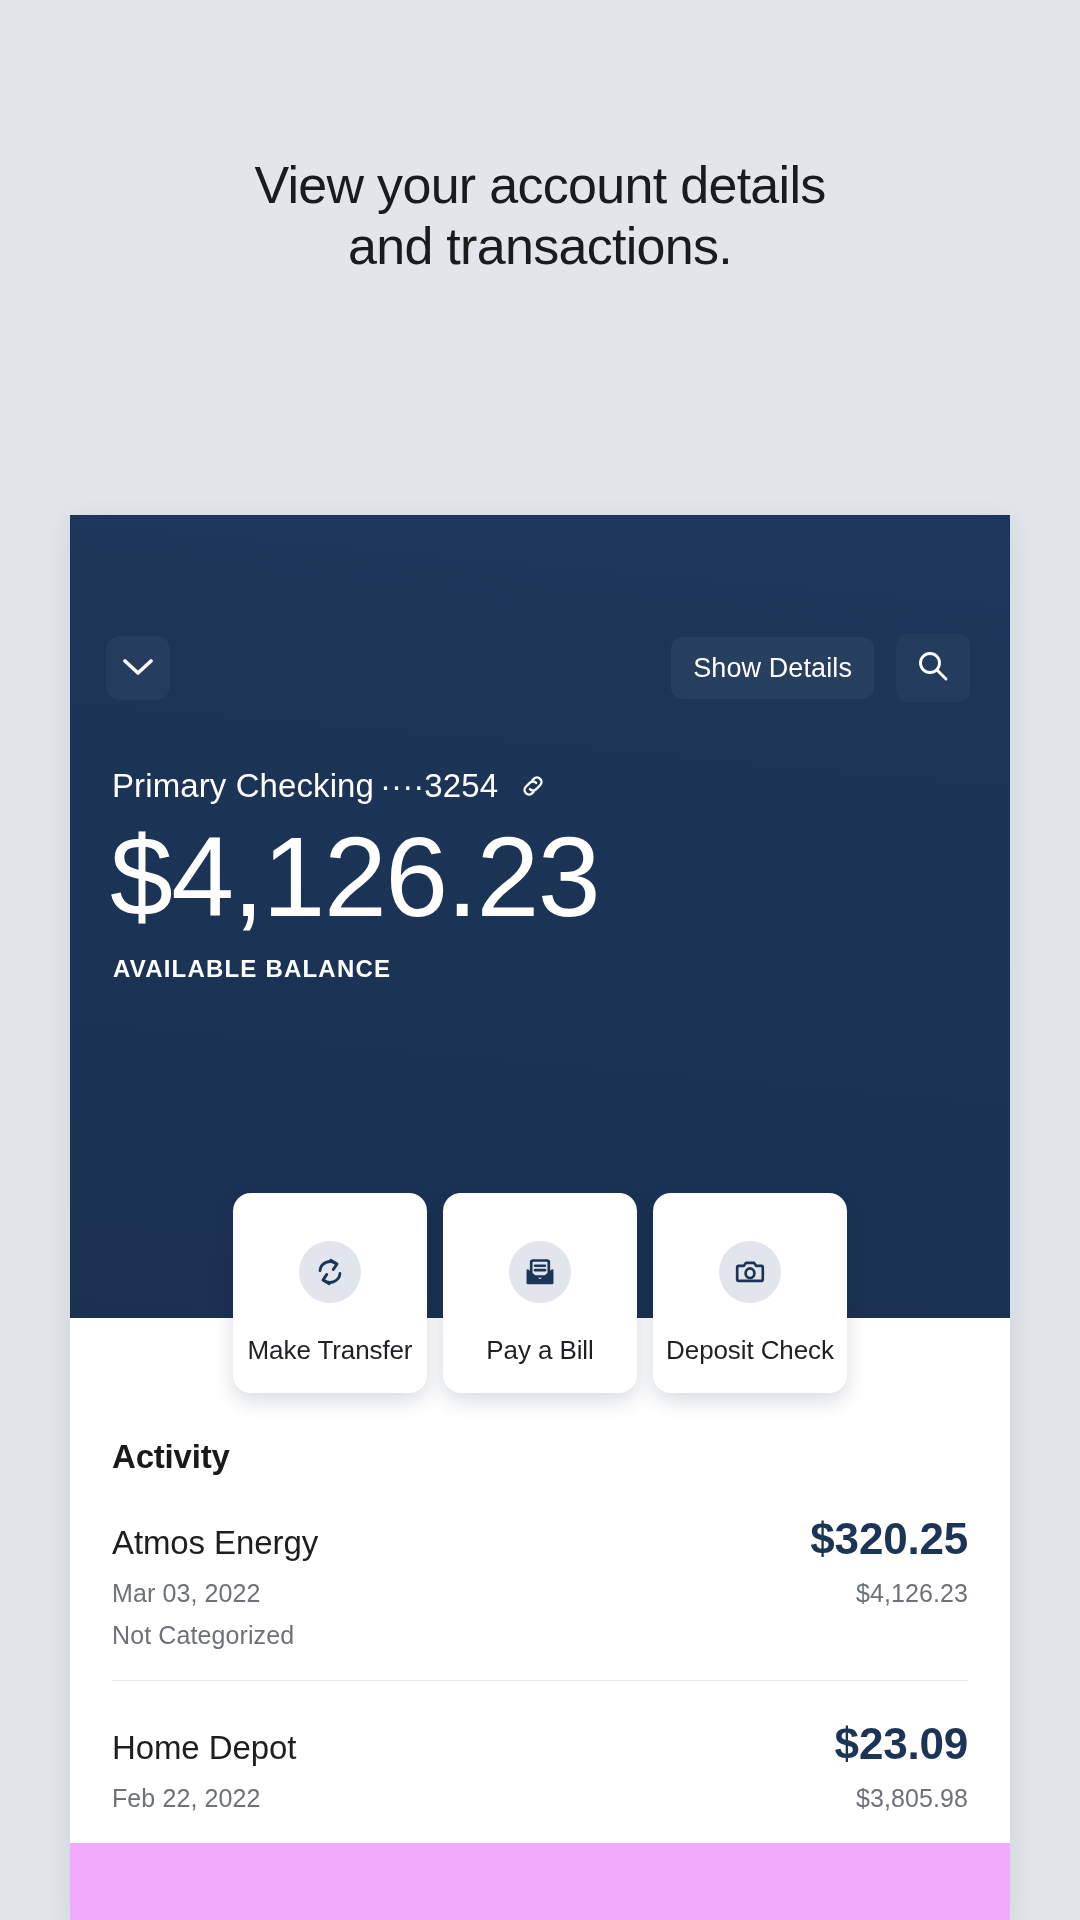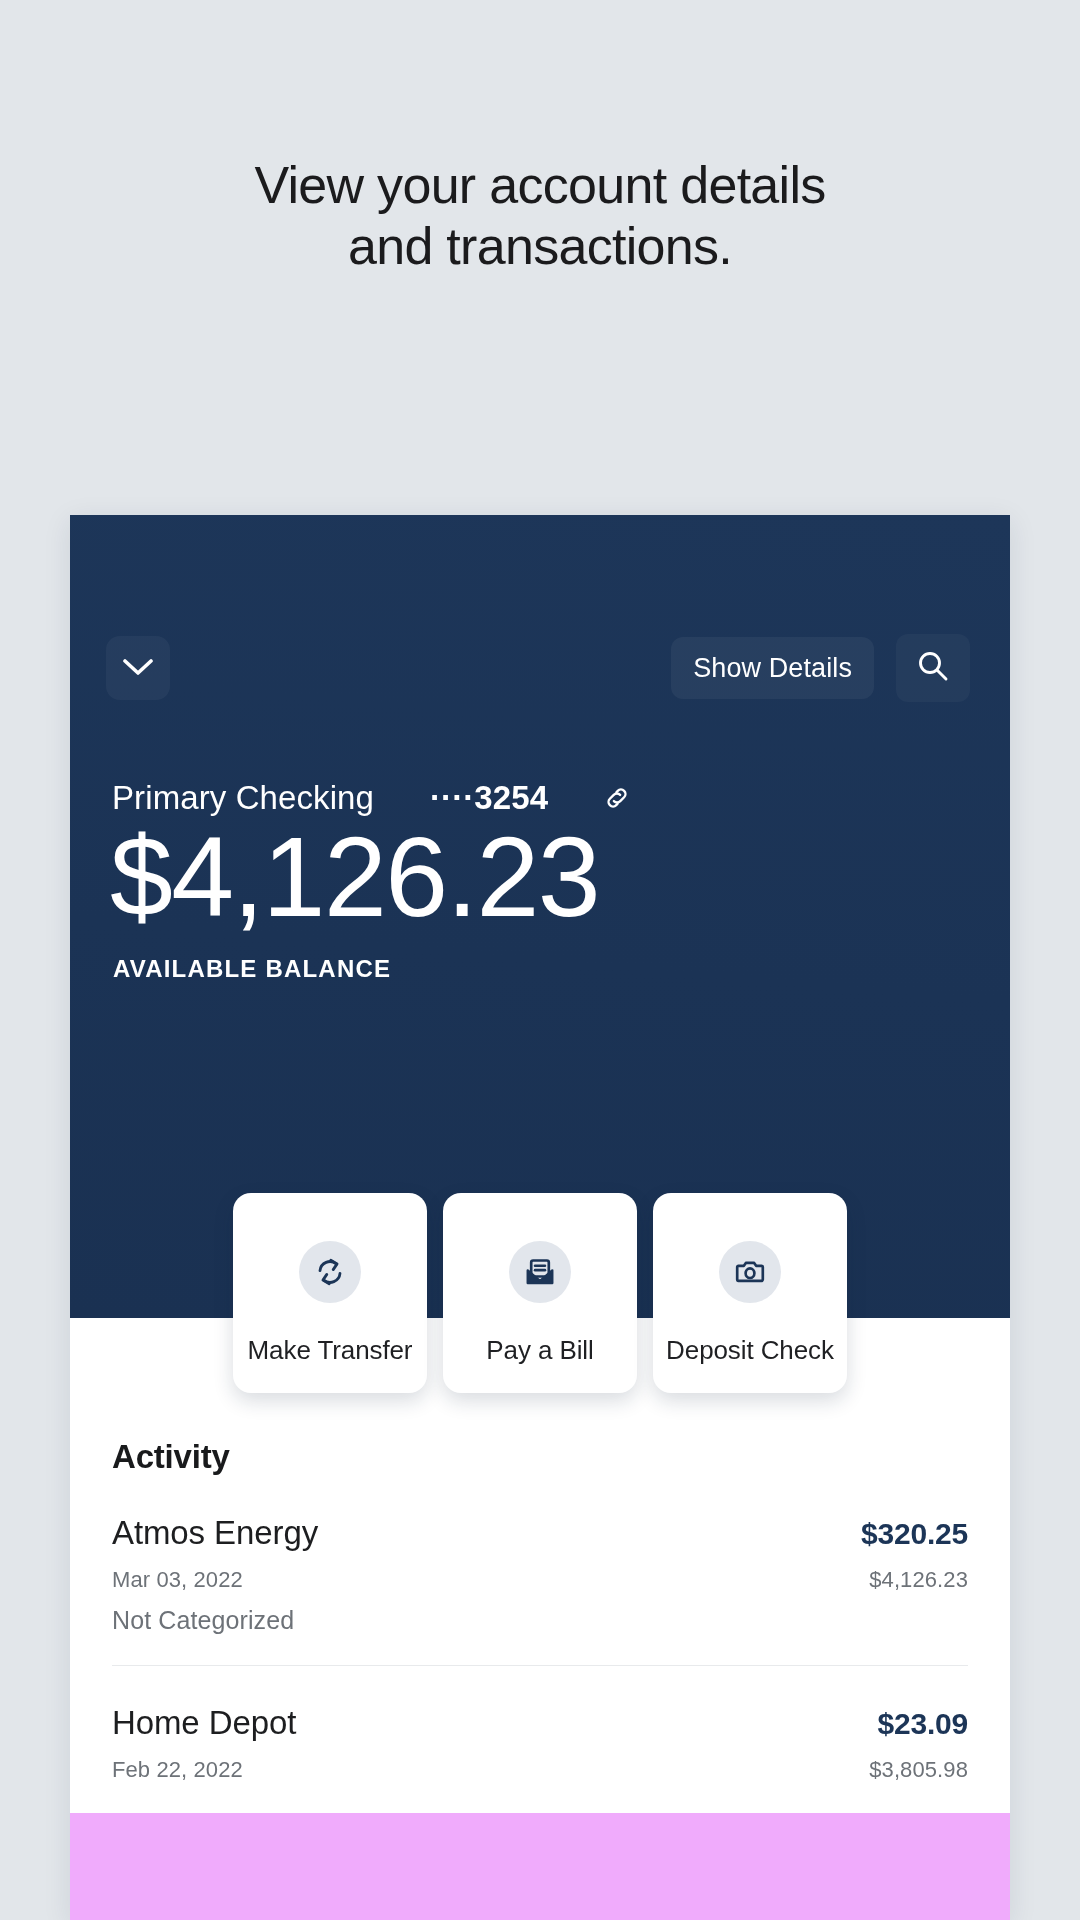--- a/index.html
+++ b/index.html
@@ -95,36 +95,34 @@
     display: flex;
     align-items: center;
     justify-content: center;
     flex: none;
   }
 
   
   .acct-line {
     position: absolute;
     left: 42px;
-    top: 264px;
+    top: 252px;
     display: flex;
     align-items: center;
     color: #ffffff;
-    gap: 34px;
   }
   .acct-name {
     font-size: 33px;
     letter-spacing: 0.1px;
     font-weight: 400;
   }
   .acct-mask {
     font-size: 33px;
-    margin-left: 22px;
-    letter-spacing: 0.1px;
-    font-weight: bold;
+    margin-left: 6px;
+    letter-spacing: 0.1px;
   }
   .link-icon {
     margin-left: 20px;
     display: flex;
     align-items: center;
   }
 
   .balance {
     position: absolute;
     left: 40px;
@@ -213,34 +211,34 @@
     display: flex;
     justify-content: space-between;
     align-items: baseline;
   }
   .txn-merchant {
     font-size: 33px;
     color: #1d1e20;
     letter-spacing: -0.1px;
   }
   .txn-amount {
-    font-size: 30px;
+    font-size: 44px;
     font-weight: bold;
     color: #1c3557;
     letter-spacing: -0.2px;
     text-align: center;
   }
   .txn-row-2 {
     display: flex;
     justify-content: space-between;
     align-items: baseline;
     margin-top: 15px;
   }
   .txn-date, .txn-running {
-    font-size: 22px;
+    font-size: 25px;
     color: #6d7278;
     letter-spacing: 0.1px;
   }
   .txn-category {
     margin-top: 13px;
     font-size: 25px;
     color: #6d7278;
     letter-spacing: 0.1px;
   }
 </style>

